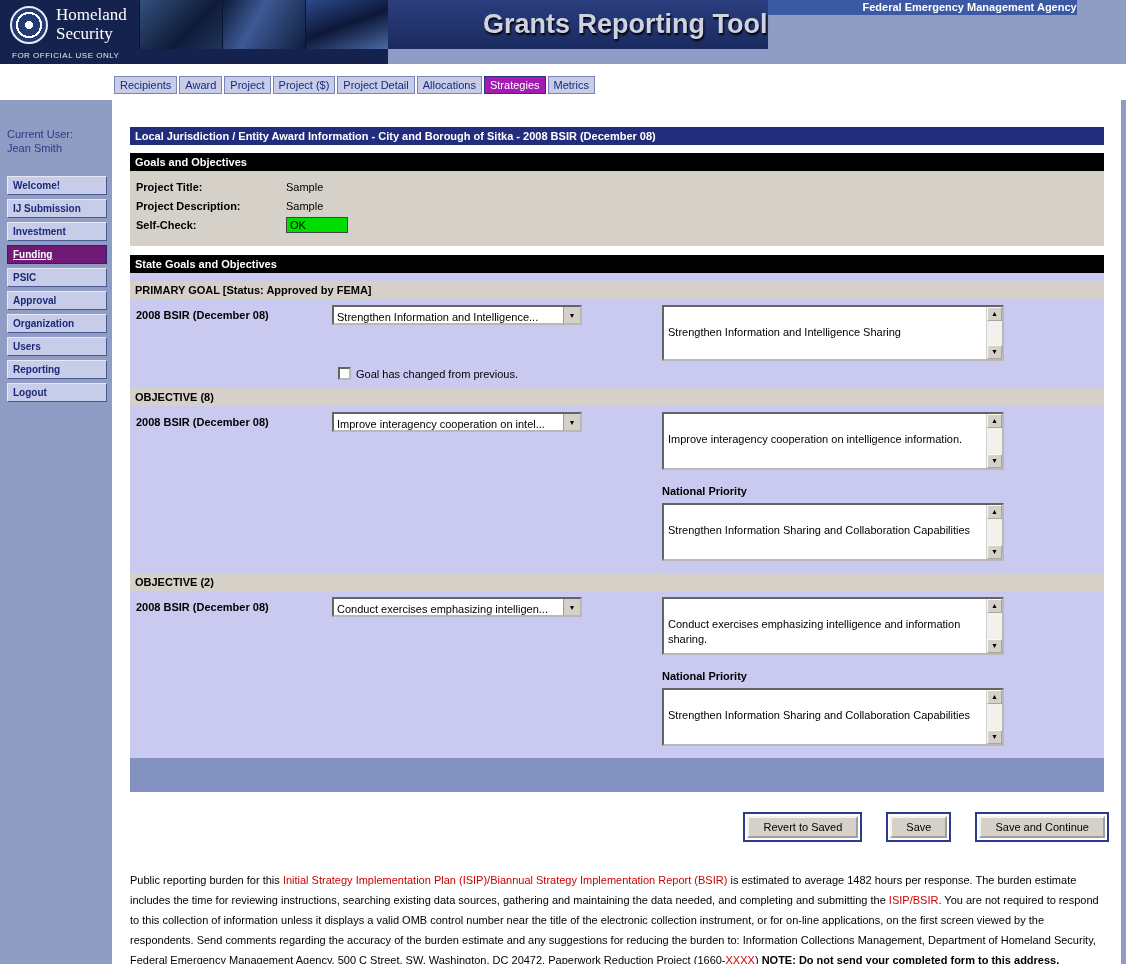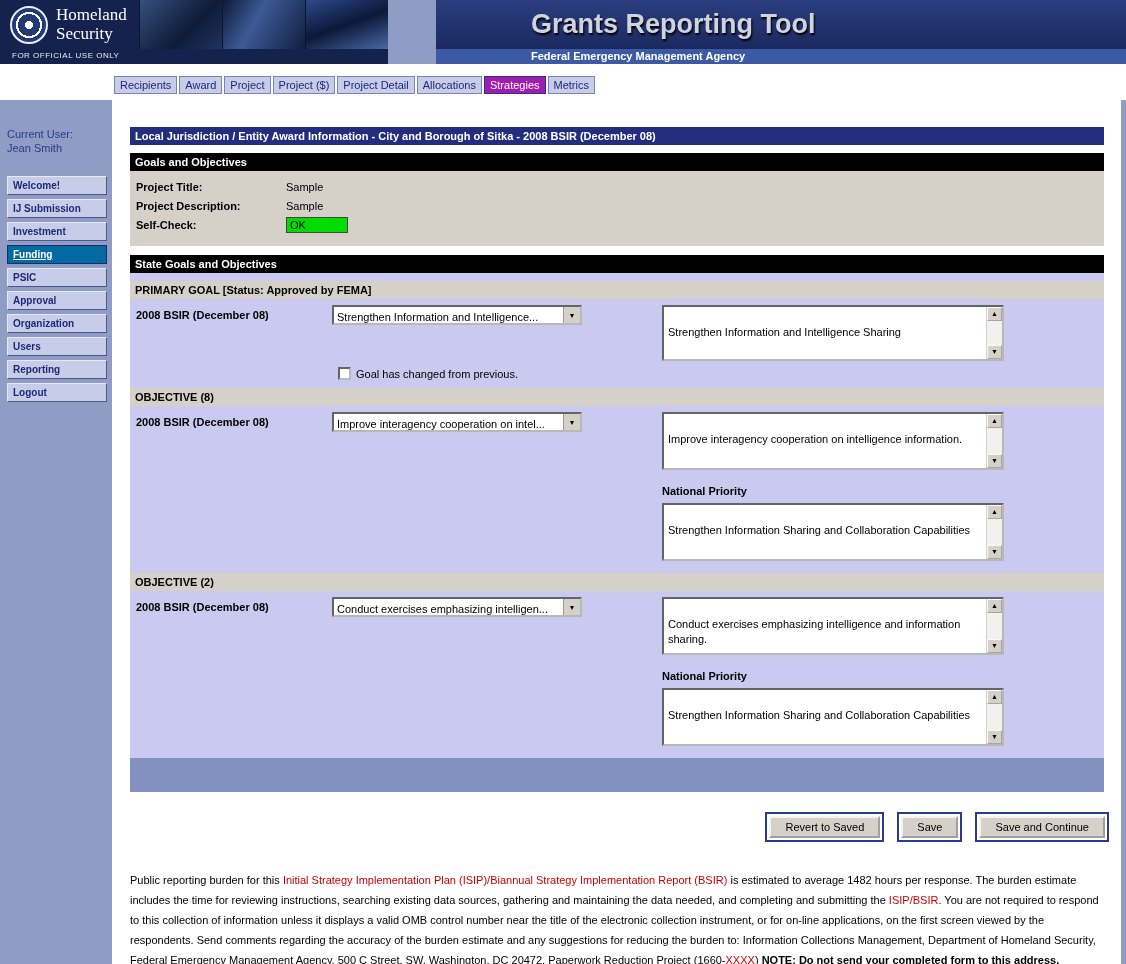--- a/index.html
+++ b/index.html
@@ -14,37 +14,37 @@
   .seal { width:38px; height:38px; margin-left:10px; border-radius:50%; flex-shrink:0;
           background:radial-gradient(circle, #ffffff 0 4px, #243a75 4px 11px, #ffffff 11px 13px, #243a75 13px);
           border:2px solid #e8ecf5; }
   .brand { margin-left:8px; color:#fff; font-family:"Liberation Serif", serif; font-size:17px; line-height:1.08; flex-shrink:0; }
   .photos { display:flex; height:49px; margin-left:12px; flex:1; }
   .ph { flex:1; border-left:1px solid #0b1530; }
   .ph1 { background:linear-gradient(135deg,#35507f,#0f1b38 60%,#20345e); }
   .ph2 { background:linear-gradient(120deg,#0e1b3b,#3d5a95 40%,#101f40); }
   .ph3 { background:linear-gradient(160deg,#2c4a8c,#0c1837 50%,#4a69a5); }
   .fouo { height:15px; font-size:8px; color:#e8e8e8; padding-left:12px; letter-spacing:.5px; line-height:13px; }
-  .hdr-right { flex:1; display:flex; flex-direction:column;padding-left:48px; }
+  .hdr-right { flex:1; display:flex; flex-direction:row; }
   .app-title { height:49px; background:linear-gradient(180deg,#2b3d7e,#1a2a60); color:#cfd3df; font-size:27px;
                font-weight:bold; padding-left:95px; display:flex; align-items:center; text-shadow:1px 2px 2px #000; }
   .agency-strip { height:15px; background:#3c59a3; color:#fff; font-size:11px; font-weight:bold; padding-left:95px; line-height:15px; }
 
   
   .tabbar { background:#ffffff; height:36px; padding:11px 0 0 114px; }
   .tab { font-size:11px; background:#c7cce9; color:#1b2a78; border:1px solid #7b84b5; padding:2px 5px; margin-right:2px; cursor:pointer; display:inline-block; }
   .tab.selected { background:#a21caf; color:#ffffff; border-color:#27348a; }
 
   
   .body-row { display:flex; align-items:stretch; }
   .sidebar { width:112px; padding:28px 5px 0 7px; flex-shrink:0; }
   .cur-user { color:#2b3a8c; font-size:11px; margin-bottom:20px; line-height:1.25; }
   .side-btn { background:#c7cce9; color:#1b2a78; font-weight:bold; font-size:10px; border:1px solid;
               border-color:#e6e9f5 #49588f #49588f #e6e9f5; padding:3px 5px; margin-bottom:4px; cursor:pointer; }
-  .side-btn.selected { background:#0369a1; color:#ffffff; border-color:#1b2a78;text-decoration:underline; }
+  .side-btn.selected { background:#701a75; color:#ffffff; border-color:#1b2a78;text-decoration:underline; }
 
   .content { flex:1; background:#ffffff; margin-right:5px; padding:27px 0 20px 0; min-height:850px; }
 
   .bar { margin:0 17px 0 18px; font-size:11px; font-weight:bold; padding:3px 5px; }
   .bar.navy  { background:#222e7d; color:#fff; margin-bottom:8px; }
   .bar.black { background:#000000; color:#fff; }
 
   .info-panel { margin:0 17px 9px 18px; background:#d5d1c9; padding:8px 6px 10px; font-size:11px; }
   .info-row { display:flex; align-items:center; margin-bottom:3px; min-height:16px; }
   .info-label { width:150px; font-weight:bold; }
@@ -70,21 +70,21 @@
   .sb-btn.up { top:0; } .sb-btn.down { bottom:0; }
 
   .chk-row { display:flex; align-items:center; gap:5px; padding:0 0 8px 208px; }
   .checkbox { width:13px; height:13px; background:#fff; border:2px inset #b8b8b8; display:inline-block; cursor:pointer; }
 
   .np-label { font-weight:bold; padding:9px 0 6px 532px; }
   .np-ta { margin:0 0 12px 532px; }
 
   .content-strip { height:34px; background:#8391c0; margin-top:3px; }
 
-  .btn-row { display:flex; justify-content:flex-end; gap:13px; margin:20px 12px 0 0; }
+  .btn-row { display:flex; justify-content:flex-end; gap:24px; margin:20px 12px 0 0; }
   .btn-outer { border:2px solid #2b3a8c; background:#fff; padding:2px; }
   .btn { background:#d5d1c9; border:2px outset #f4f3ef; font-size:11px; font-family:"Liberation Sans",sans-serif;
          padding:3px 14px; cursor:pointer; color:#000; white-space:nowrap; }
 
   .burden { margin:28px 20px 0 18px; font-size:11px; line-height:20px; color:#000; }
   .burden .lnk { color:#cc0000; cursor:pointer; }
   .burden .note { font-weight:bold; }
 </style>
 </head>
 <body>

